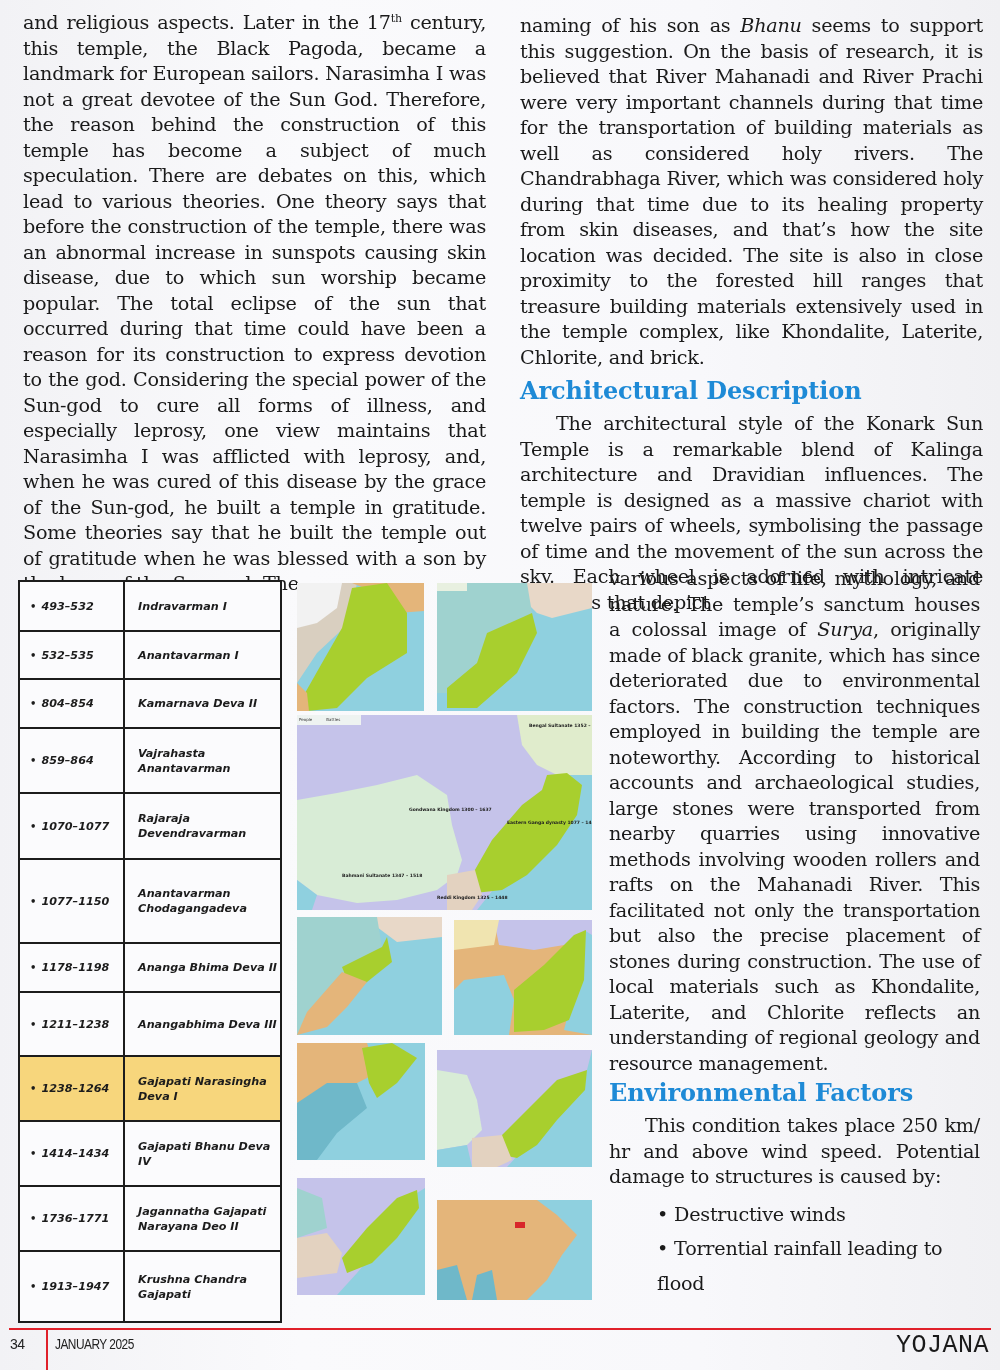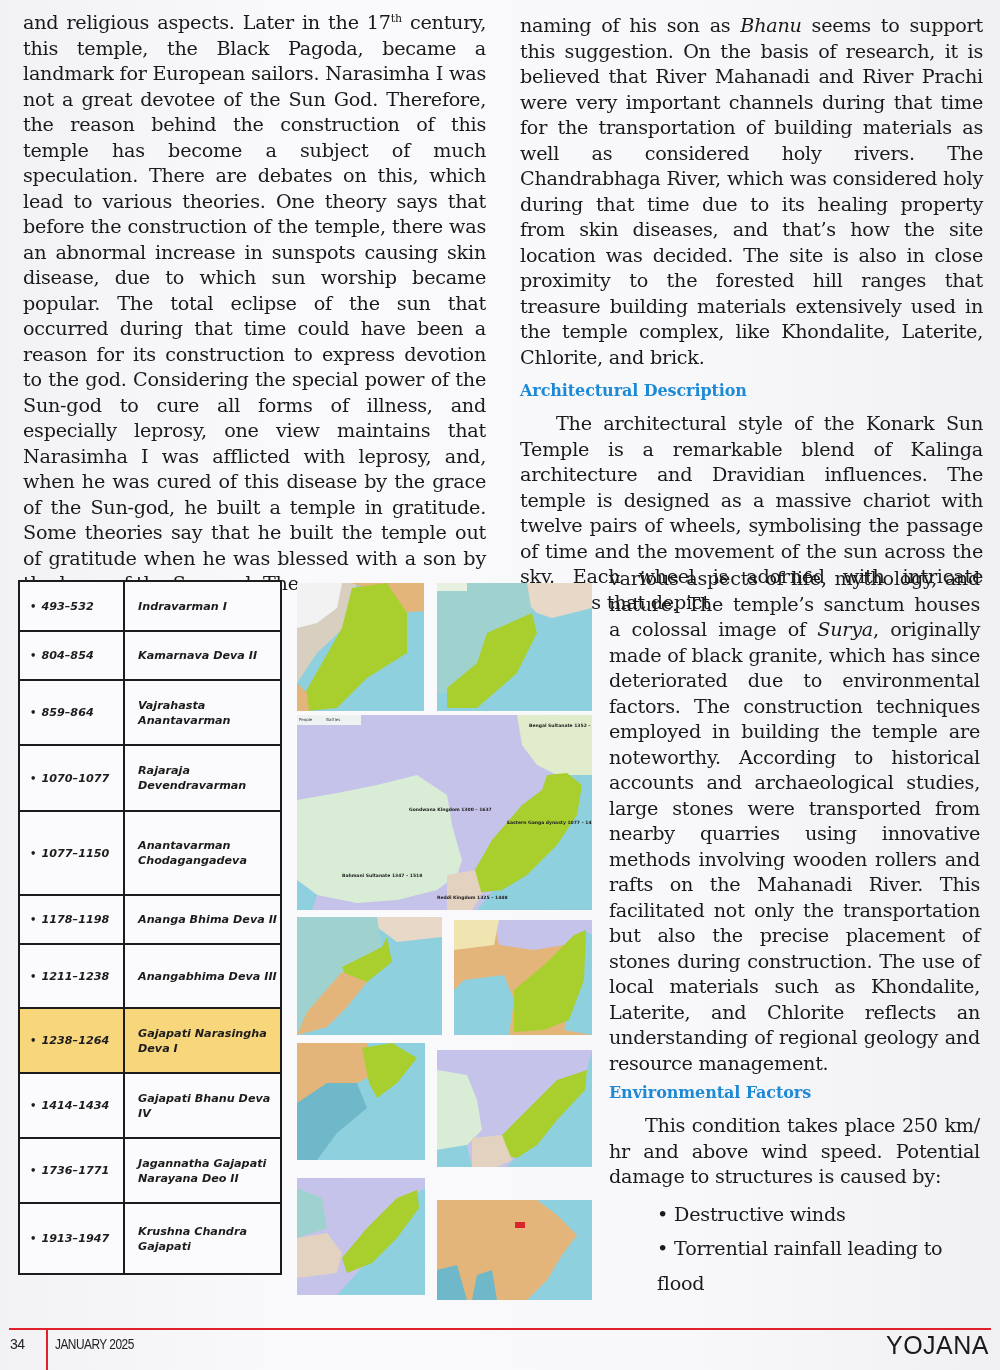--- a/index.html
+++ b/index.html
@@ -12,21 +12,21 @@
   .col-text { font-size: 19.2px; line-height: 25.5px; text-align: justify; text-align-last: auto; letter-spacing: -0.25px; }
   .col-left { position: absolute; left: 23px; top: 10px; width: 463px; }
   .col-right-top { position: absolute; left: 520px; top: 13px; width: 463px; }
   .col-right-bottom { position: absolute; left: 609px; top: 566px; width: 371px; }
 
   .col-text p { margin: 0; }
   .indent { text-indent: 36px; }
   em { font-style: italic; }
   sup { font-size: 11px; vertical-align: super; line-height: 0; }
 
-  .heading { color: #1e8ad6; font-weight: bold; font-size: 16px; line-height: 26px; margin: 8px 0 7px 0; letter-spacing: -0.1px; }
+  .heading { color: #1e8ad6; font-weight: bold; font-size: 24px; line-height: 26px; margin: 8px 0 7px 0; letter-spacing: -0.1px; }
 
   .bullets { list-style: none; margin-top: 8px; padding-left: 48px; }
   .bullets li { font-size: 19.2px; line-height: 34.5px; text-align: left; }
   .bullets li::before { content: "\2022"; margin-right: 6px; }
 
   
   .dynasty-table { position: absolute; left: 18px; top: 580px; width: 264px; border-collapse: collapse;
     font-family: "DejaVu Sans", "Liberation Sans", sans-serif; background: #fbfbfd; }
   .dynasty-table td { border: 2px solid #1c1c1c; font-weight: bold; font-size: 11.2px; line-height: 15px; color: #1c1c1c; vertical-align: middle; font-style: italic; }
   .dynasty-table td.period { width: 105px; padding-left: 10px; }
@@ -40,21 +40,21 @@
   .map svg { width: 100%; height: 100%; display: block; }
   .map-label { position: absolute; font-family: "DejaVu Sans", "Liberation Sans", sans-serif; font-size: 4.5px; font-weight: bold; color: #222; text-align: center; line-height: 5px; white-space: nowrap; }
   .map-legend { position: absolute; left: 0; top: 0; width: 64px; height: 10px; background: #eef3f1; font-family: "DejaVu Sans", sans-serif; font-size: 4px; color: #333; padding: 2px; }
   .map-legend span { margin-right: 14px; }
 
   
   .footer-rule { position: absolute; left: 9px; top: 1328px; width: 982px; height: 2px; background: #e0202a; }
   .footer-vrule { position: absolute; left: 46px; top: 1328px; width: 1.5px; height: 42px; background: #e0202a; }
   .footer-page { position: absolute; left: 10px; top: 1336px; font-family: "Liberation Sans", "DejaVu Sans", sans-serif; font-size: 14px; color: #222; letter-spacing: -0.5px; }
   .footer-date { position: absolute; left: 55px; top: 1336px; font-family: "Liberation Sans", "DejaVu Sans", sans-serif; font-size: 14px; color: #222; letter-spacing: -0.6px; transform: scaleX(0.85); transform-origin: left; }
-  .footer-brand { position: absolute; right: 11px; top: 1331px; font-family: Liberation Sans, sans-serif; font-size: 25px; color: #1a1a1a; letter-spacing: 0.5px; }
+  .footer-brand { position: absolute; right: 11px; top: 1331px; font-family: Liberation Mono, monospace; font-size: 25px; color: #1a1a1a; letter-spacing: 0.5px; }
 </style>
 </head>
 <body>
 
 <div class="page">
 
   <div class="col-text col-left">
     <p><span>and religious aspects. Later in the 17</span><sup>th</sup><span> century, this temple, the Black Pagoda, became a landmark for European sailors. Narasimha I was not a great devotee of the Sun God. Therefore, the reason behind the construction of this temple has become a subject of much speculation. There are debates on this, which lead to various theories. One theory says that before the construction of the temple, there was an abnormal increase in sunspots causing skin disease, due to which sun worship became popular. The total eclipse of the sun that occurred during that time could have been a reason for its construction to express devotion to the god. Considering the special power of the Sun-god to cure all forms of illness, and especially leprosy, one view maintains that Narasimha I was afflicted with leprosy, and, when he was cured of this disease by the grace of the Sun-god, he built a temple in gratitude. Some theories say that he built the temple out of gratitude when he was blessed with a son by the boon of the Sun-god. The</span></p>
   </div>
 
@@ -72,20 +72,24 @@
       <li>Destructive winds</li>
       <li>Torrential rainfall leading to flood</li>
     </ul>
   </div>
 
   <table class="dynasty-table">
     <tbody>
         <tr style="height:50px">
           <td class="period">493–532</td>
           <td class="ruler">Indravarman I</td>
+        </tr>
+    <tr style="height:48px">
+          <td class="period">532–535</td>
+          <td class="ruler">Anantavarman I</td>
         </tr>
     <tr style="height:49px">
           <td class="period">804–854</td>
           <td class="ruler">Kamarnava Deva II</td>
         </tr>
     <tr style="height:65px">
           <td class="period">859–864</td>
           <td class="ruler">Vajrahasta Anantavarman</td>
         </tr>
     <tr style="height:66px">

